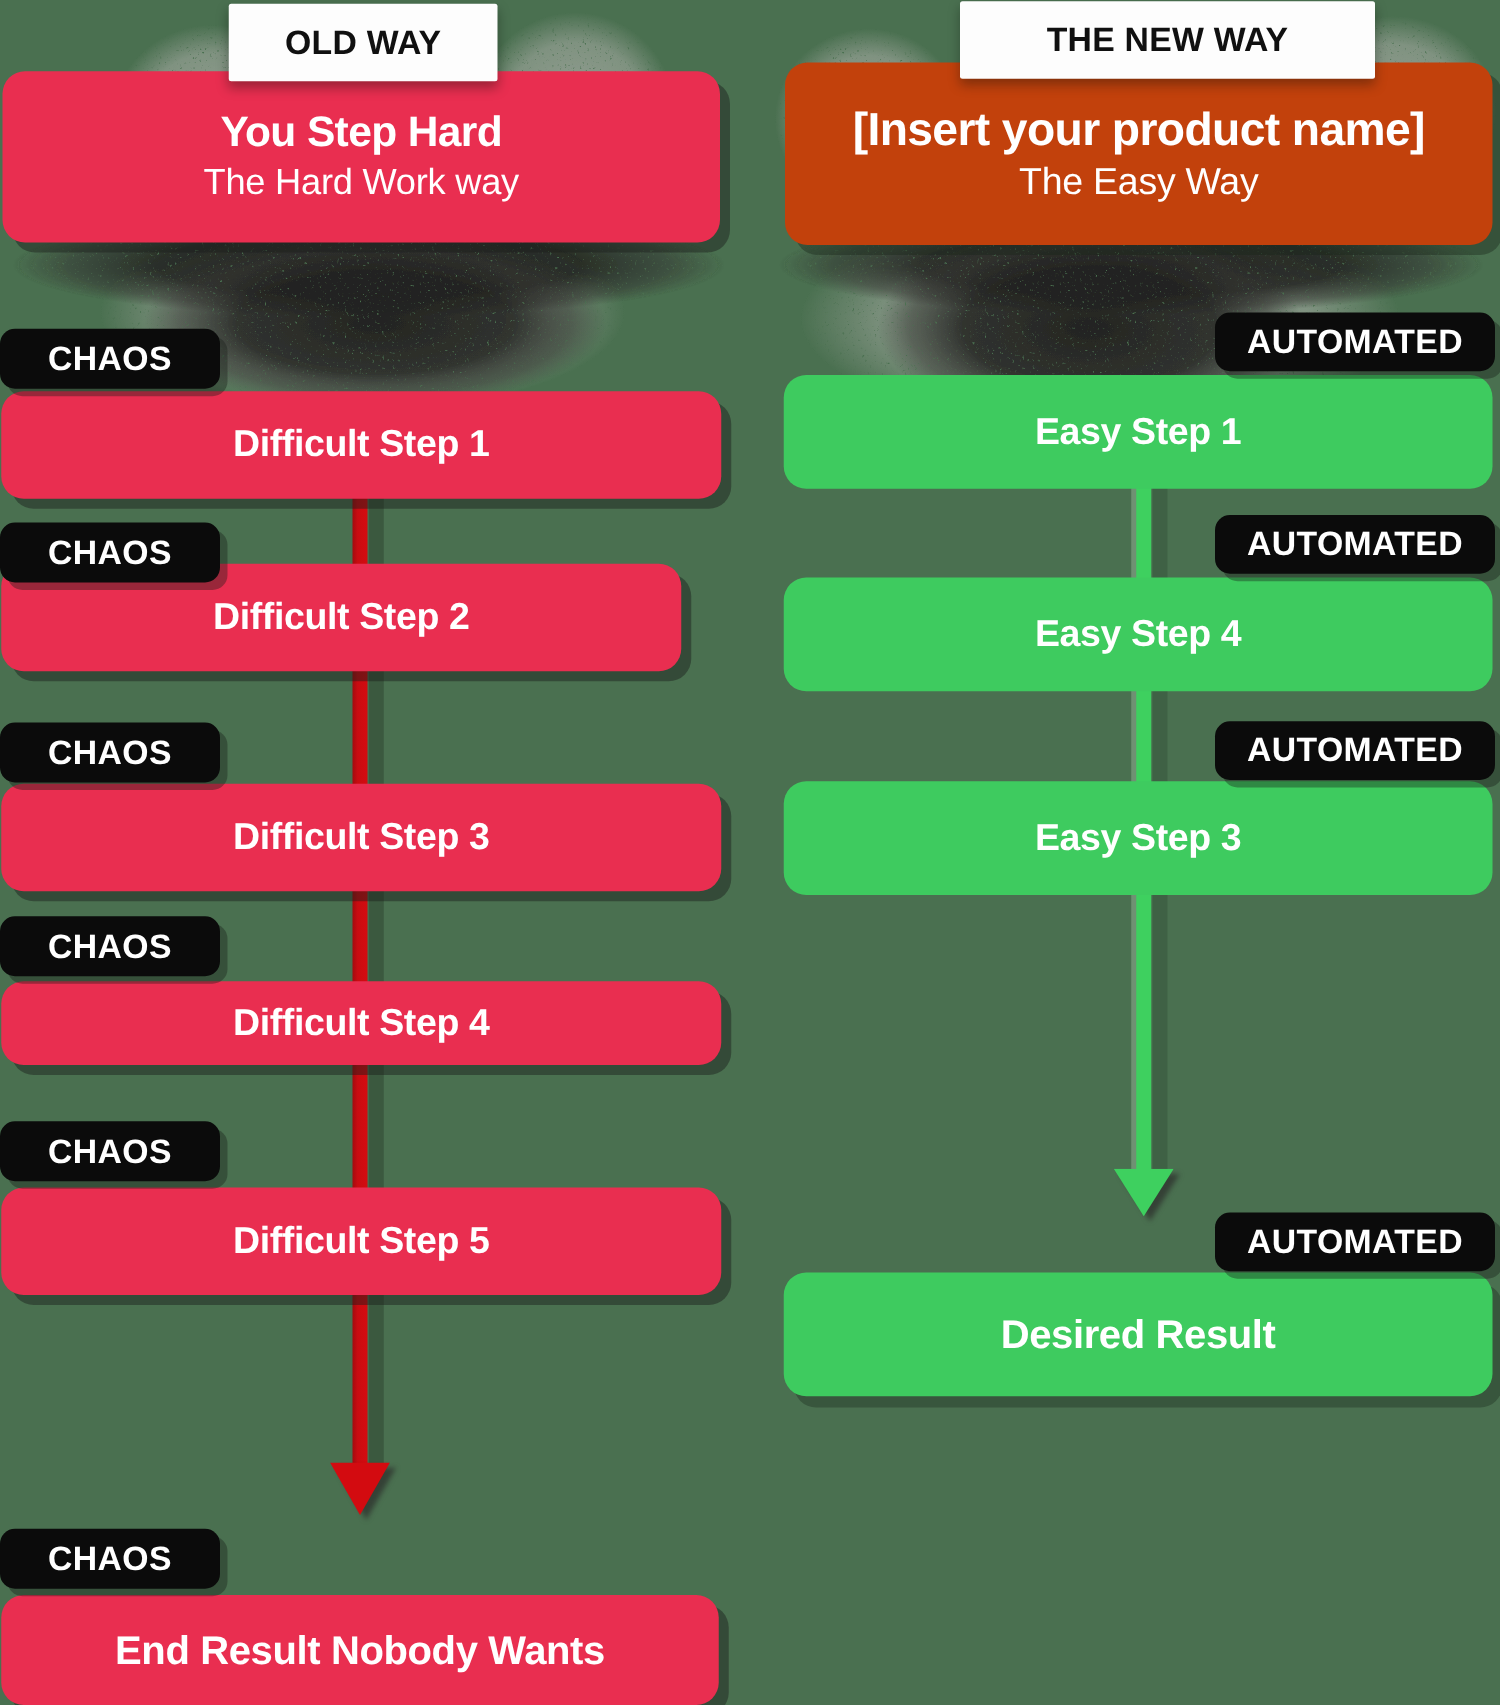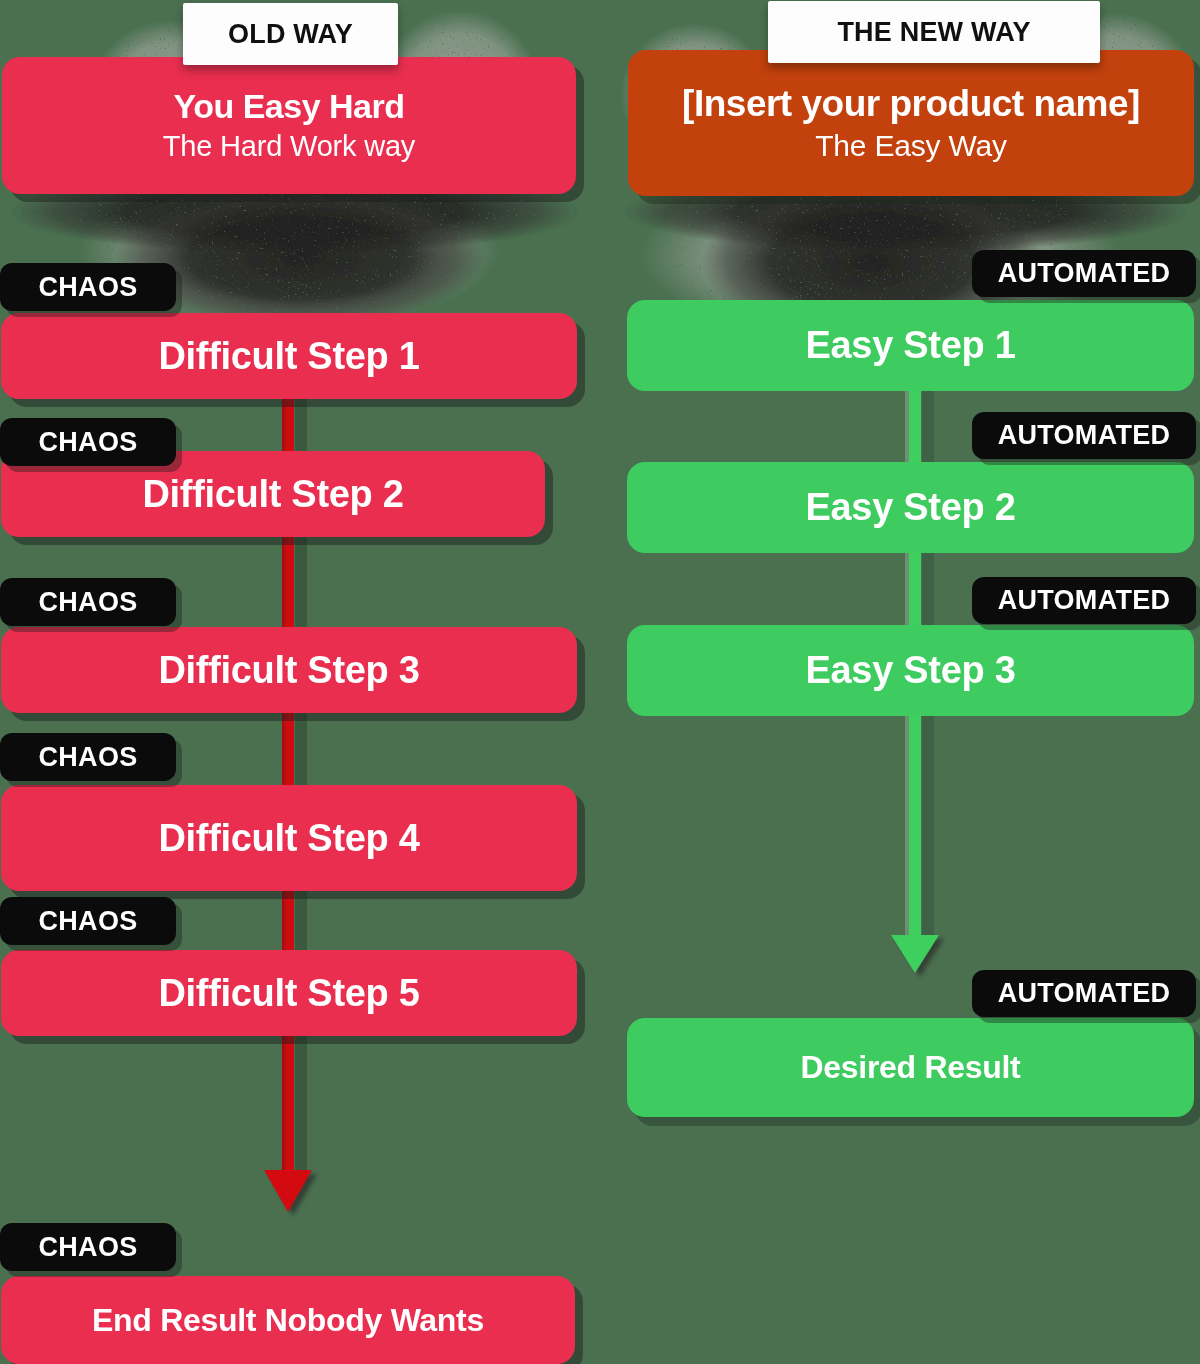--- a/index.html
+++ b/index.html
@@ -39,21 +39,21 @@
   .hdr.red-bg .hdr-title{font-size:34px;}
   .hdr.red-bg .hdr-sub{font-size:29px;}
   .hdr.green-bg .hdr-title{font-size:37px;}
   .hdr.green-bg .hdr-sub{font-size:30px;}
   .red-bg{background:#e92e50;box-shadow:8px 8px 0 rgba(26,29,26,.45);}
   .green-bg{background:#c2410c;box-shadow:8px 8px 0 rgba(24,38,26,.40);}
   
   .box{
     position:absolute;z-index:3;border-radius:18px;color:#fff;
     display:flex;align-items:center;justify-content:center;text-align:center;
-    font-weight:700;font-size:38px;letter-spacing:-.3px;
+    font-weight:700;font-size:30px;letter-spacing:-.3px;
   }
   .box.result{font-size:32px;}
   .box.green-step{background:#3ecb5f;}
   
   .tag{
     position:absolute;z-index:4;background:#0b0b0b;border-radius:12px;color:#fff;
     display:flex;align-items:center;justify-content:center;
     font-weight:700;font-size:27px;letter-spacing:.3px;
     box-shadow:6px 6px 0 rgba(24,28,24,.38);
   }
@@ -106,56 +106,56 @@
   <div class="vline green" style="left:909px;top:388px;height:550px"></div>
   <svg class="arrowhead" style="left:891px;top:935px" width="48" height="40" viewBox="0 0 48 40">
     <polygon points="0,0 48,0 24,38" fill="#3ed05f"></polygon>
   </svg>
 
   <div class="pill" style="left:183px;top:3px;width:215px;height:62px">
     <span>OLD WAY</span>
   </div>
 
   <div class="hdr red-bg" style="left:2px;top:57px;width:574px;height:137px">
-    <div class="hdr-title">You Easy Hard</div>
+    <div class="hdr-title">You Step Hard</div>
     <div class="hdr-sub">The Hard Work way</div>
   </div>
 
   <div class="tag" style="left:0;top:263px;width:176px;height:48px">CHAOS</div>
   <div class="box red-bg" style="left:1px;top:313px;width:576px;height:86px">Difficult Step 1</div>
 
   <div class="tag" style="left:0;top:418px;width:176px;height:48px">CHAOS</div>
   <div class="box red-bg" style="left:1px;top:451px;width:544px;height:86px">Difficult Step 2</div>
 
   <div class="tag" style="left:0;top:578px;width:176px;height:48px">CHAOS</div>
   <div class="box red-bg" style="left:1px;top:627px;width:576px;height:86px">Difficult Step 3</div>
 
   <div class="tag" style="left:0;top:733px;width:176px;height:48px">CHAOS</div>
-  <div class="box red-bg" style="left:1px;top:785px;width:576px;height:106px">Difficult Step 4</div>
+  <div class="box red-bg" style="left:1px;top:785px;width:576px;height:67px">Difficult Step 4</div>
 
   <div class="tag" style="left:0;top:897px;width:176px;height:48px">CHAOS</div>
   <div class="box red-bg" style="left:1px;top:950px;width:576px;height:86px">Difficult Step 5</div>
 
   <div class="tag" style="left:0;top:1223px;width:176px;height:48px">CHAOS</div>
   <div class="box red-bg result" style="left:1px;top:1276px;width:574px;height:88px">End Result Nobody Wants</div>
 
   <div class="pill" style="left:768px;top:1px;width:332px;height:62px">
     <span>THE NEW WAY</span>
   </div>
 
   <div class="hdr green-bg" style="left:628px;top:50px;width:566px;height:146px">
     <div class="hdr-title">[Insert your product name]</div>
     <div class="hdr-sub">The Easy Way</div>
   </div>
 
   <div class="tag" style="left:972px;top:250px;width:224px;height:47px">AUTOMATED</div>
   <div class="box green-step" style="left:627px;top:300px;width:567px;height:91px">Easy Step 1</div>
 
   <div class="tag" style="left:972px;top:412px;width:224px;height:47px">AUTOMATED</div>
-  <div class="box green-step" style="left:627px;top:462px;width:567px;height:91px">Easy Step 2</div>
+  <div class="box green-step" style="left:627px;top:462px;width:567px;height:91px">Easy Step 4</div>
 
   <div class="tag" style="left:972px;top:577px;width:224px;height:47px">AUTOMATED</div>
   <div class="box green-step" style="left:627px;top:625px;width:567px;height:91px">Easy Step 3</div>
 
   <div class="tag" style="left:972px;top:970px;width:224px;height:47px">AUTOMATED</div>
   <div class="box green-step result" style="left:627px;top:1018px;width:567px;height:99px;box-shadow:8px 9px 0 rgba(24,38,26,.35)">Desired Result</div>
 
 </div>
 
 </body></html>

